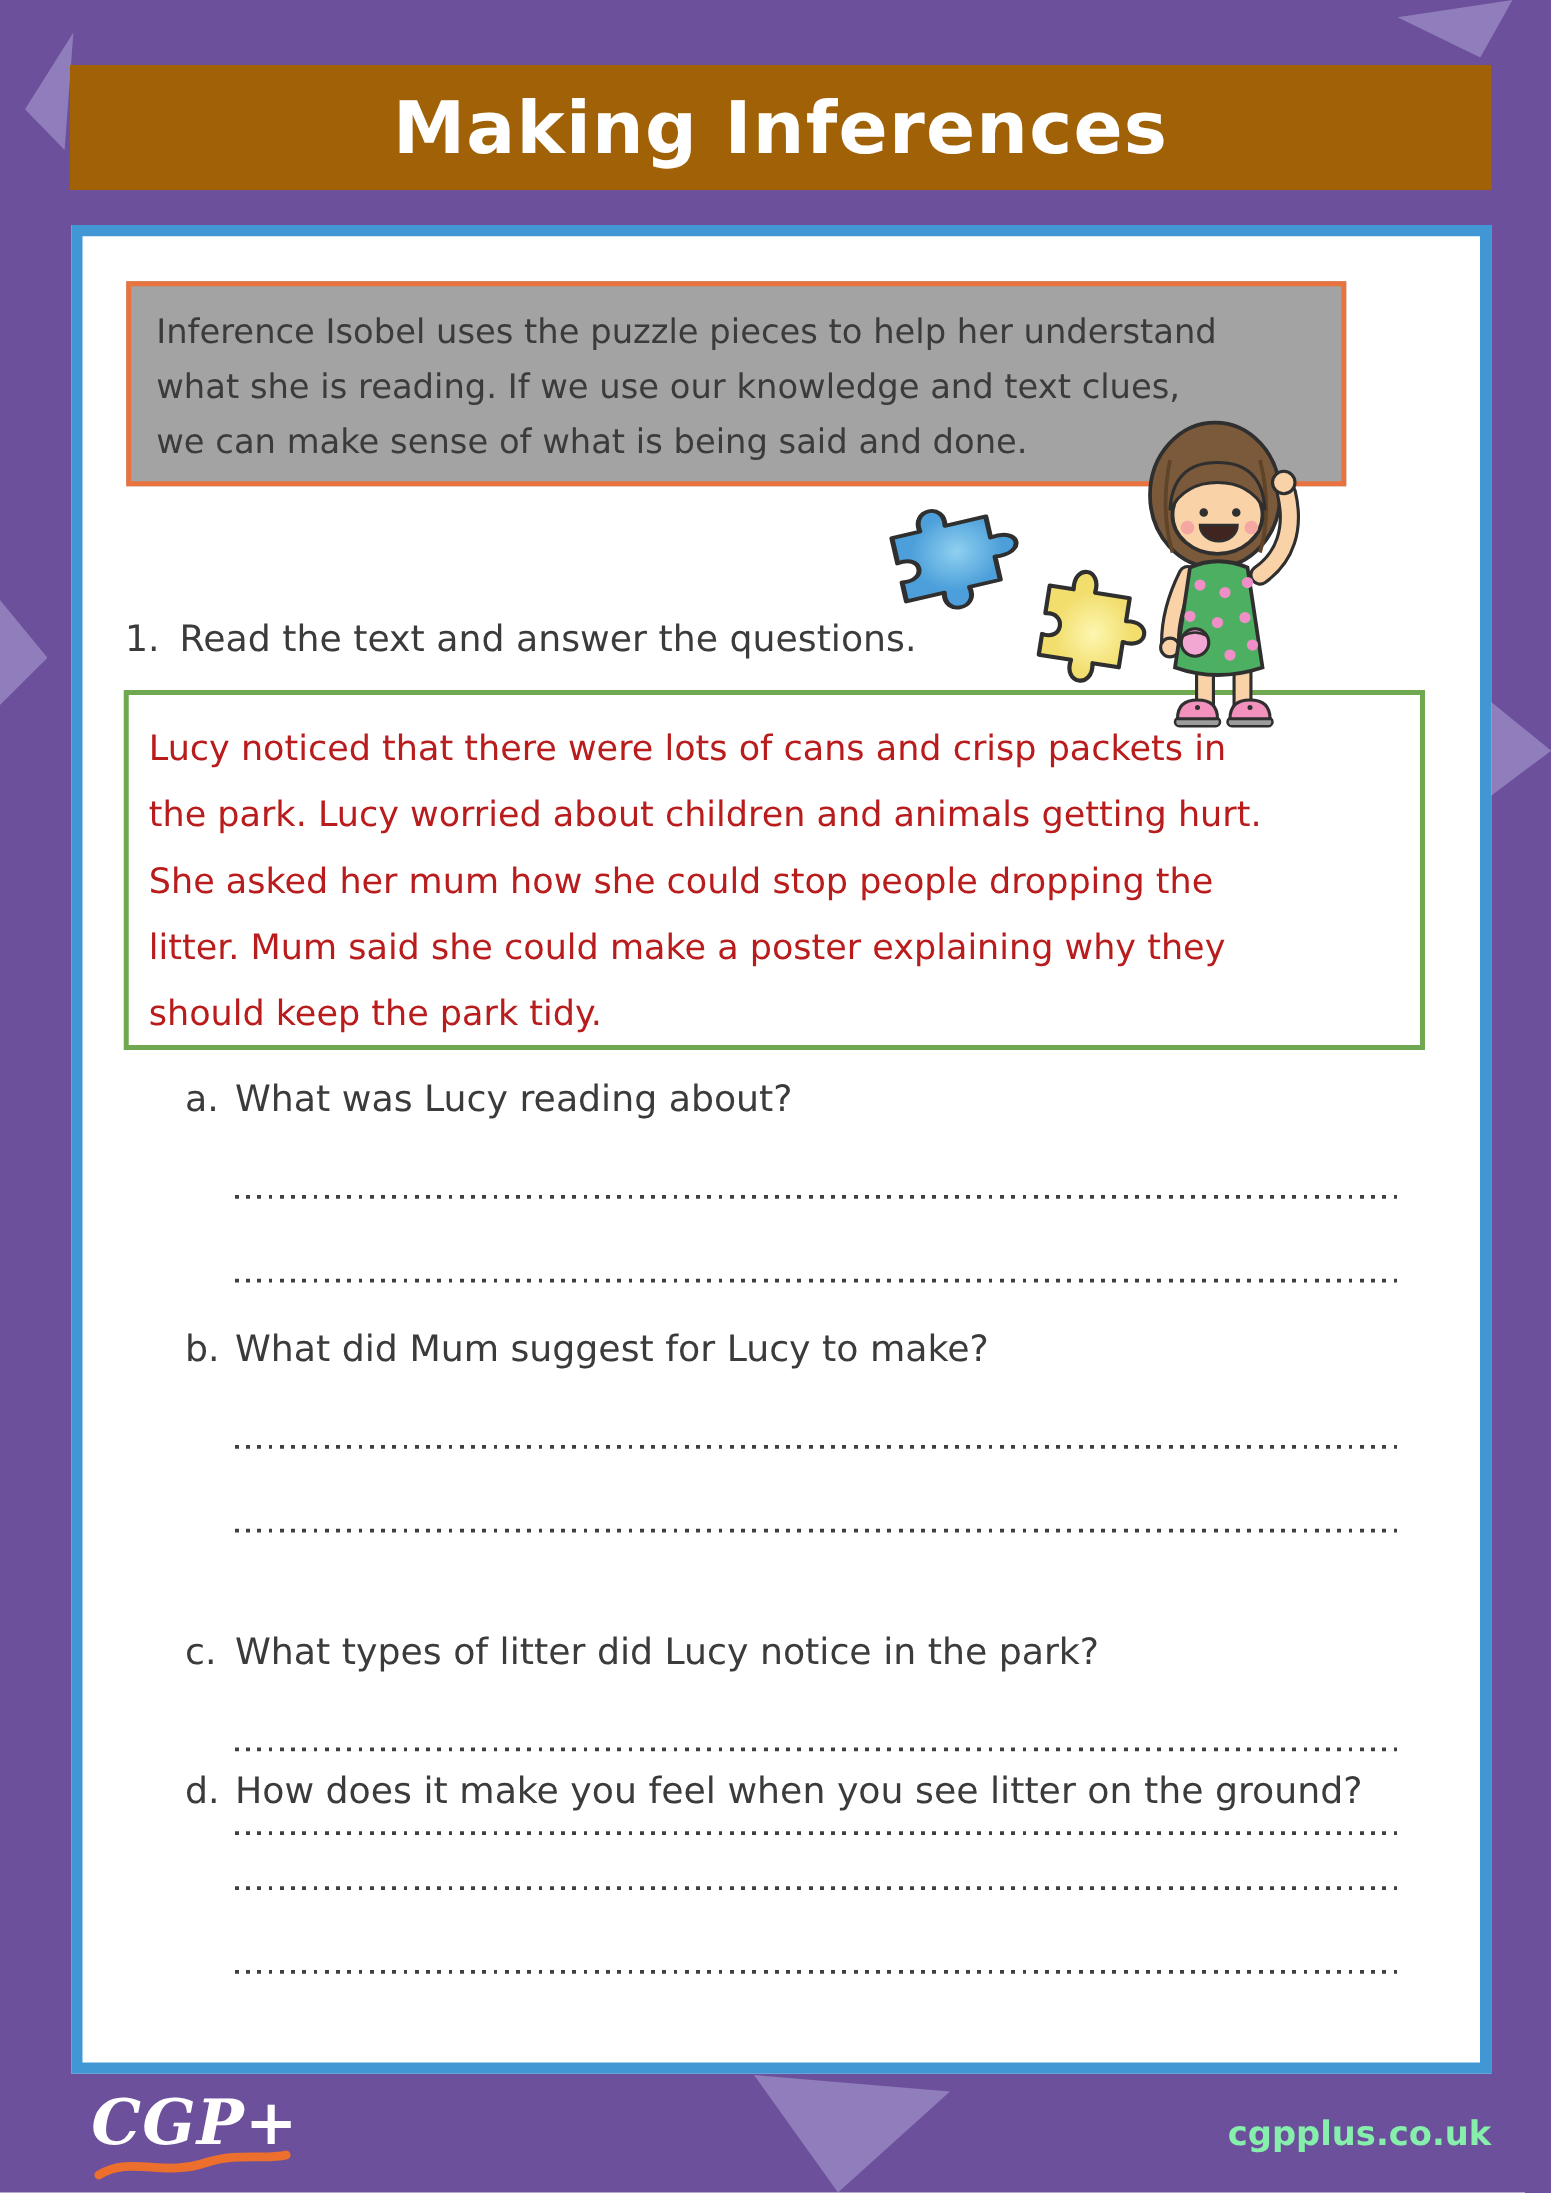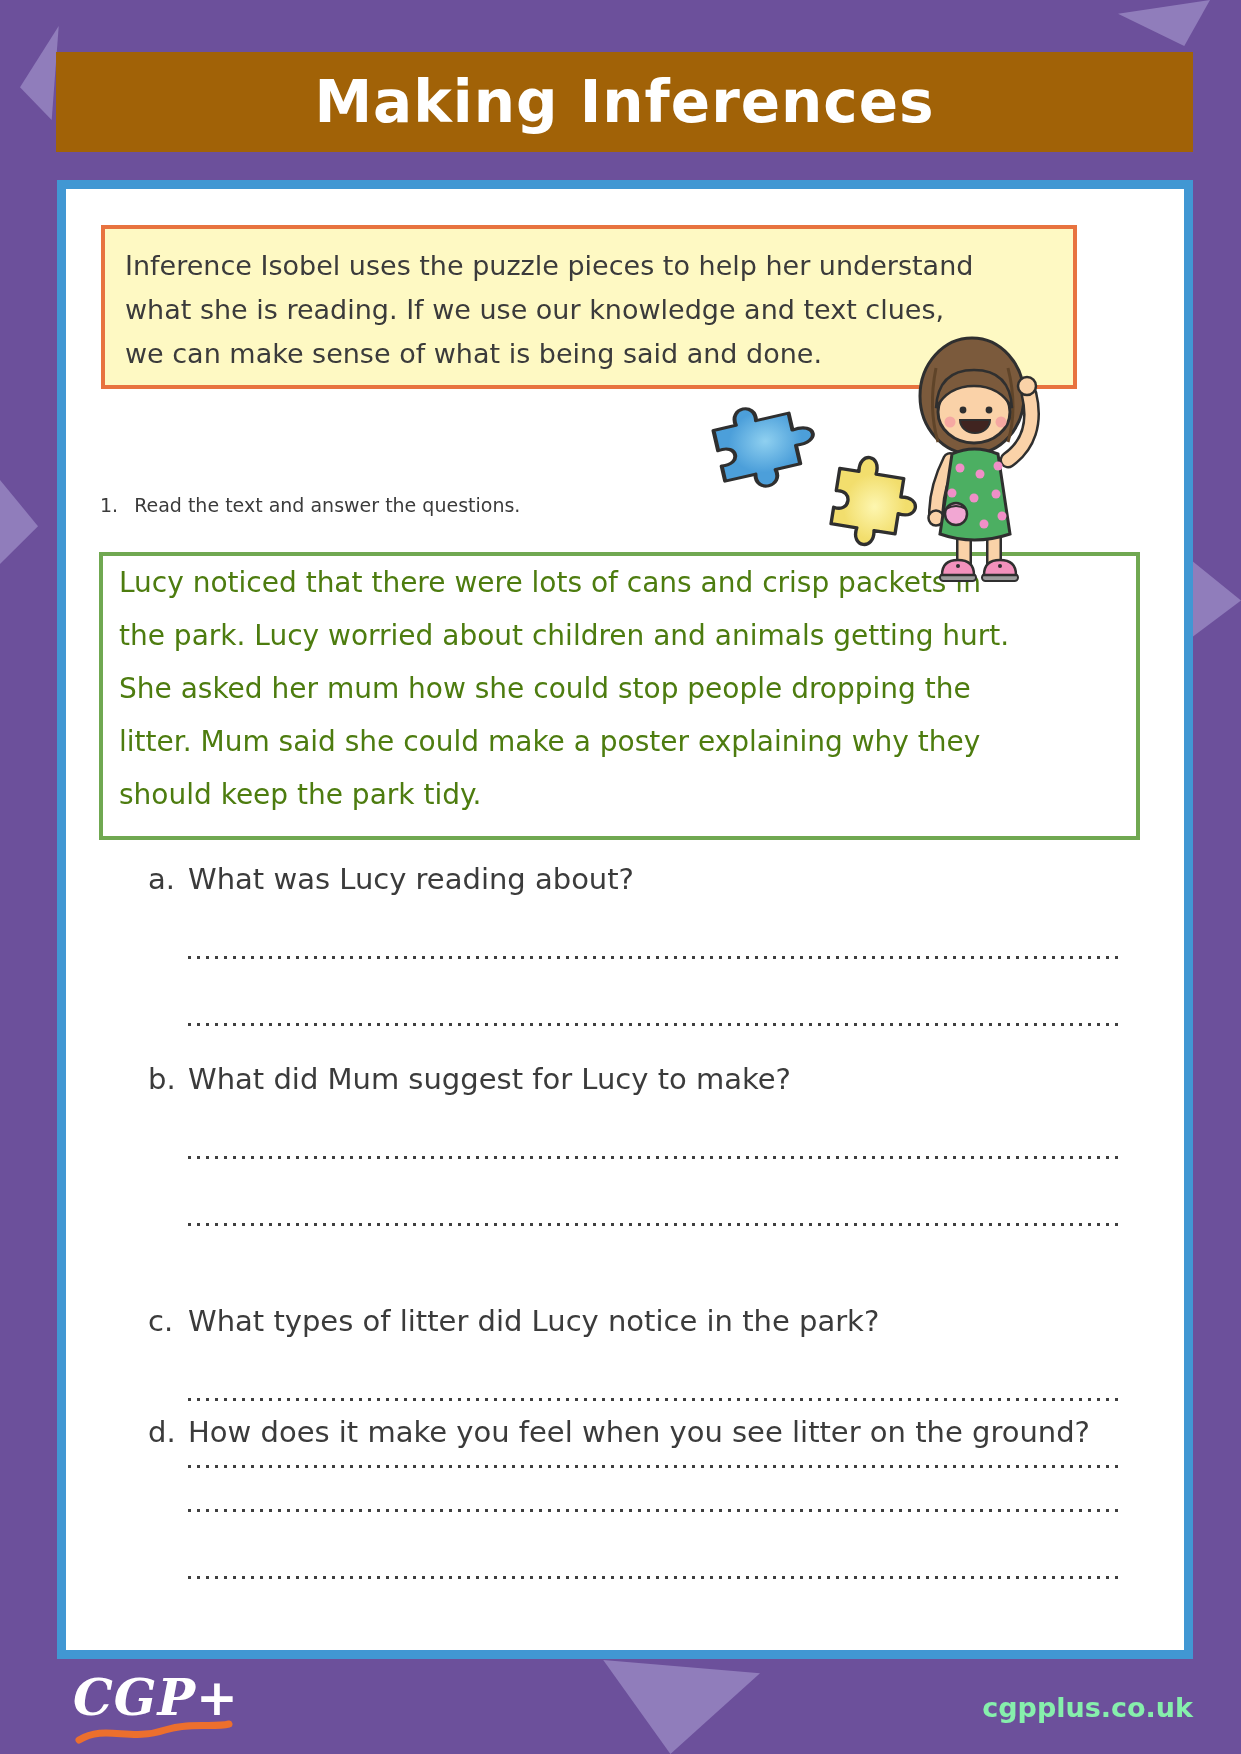--- a/index.html
+++ b/index.html
@@ -25,37 +25,37 @@
     font-family:"DejaVu Sans", sans-serif;
   }
 
   .panel{
     position:absolute;left:57px;top:180px;width:1136px;height:1479px;
     background:#FFFFFF;border:9px solid #4197D3;box-sizing:border-box;z-index:1;
   }
 
   .intro-box{
     position:absolute;left:101px;top:225px;width:976px;height:164px;
-    border:4px solid #E8733F;box-sizing:border-box;background:#fef9c3;z-index:2;
+    border:4px solid #E8733F;box-sizing:border-box;background:#a3a3a3;z-index:2;
   }
   .intro-box p{
     margin:0;padding:15px 20px 0 20px;font-size:27px;line-height:44px;
     white-space:pre-line;color:#3B3B3B;
   }
 
-  .instruction{position:absolute;left:100px;top:494px;z-index:2;font-size:19px;}
+  .instruction{position:absolute;left:100px;top:494px;z-index:2;font-size:29px;}
   .instruction .q-num{margin-right:16px;}
 
   .passage-box{
     position:absolute;left:99px;top:552px;width:1041px;height:288px;
     border:4px solid #70A851;box-sizing:border-box;background:#FFFFFF;z-index:2;
   }
   .passage-box p{
-    margin:0;padding:0 18px 0 16px;font-size:28px;line-height:53px;
-    white-space:pre-line;color:#4d7c0f;
+    margin:0;padding:16px 18px 0 16px;font-size:28px;line-height:53px;
+    white-space:pre-line;color:#b91c1c;
   }
 
   .question{position:absolute;left:148px;width:1000px;z-index:2;}
   .q-a{top:860px;} .q-b{top:1060px;} .q-c{top:1302px;} .q-d{top:1413px;}
   .q-line{font-size:29px;line-height:38px;}
   .q-label{display:inline-block;width:40px;}
   .answer-line{
     position:absolute;left:40px;width:934px;height:3px;
     background:repeating-linear-gradient(90deg,#3f3f3f 0 3px,transparent 3px 9px);
   }

